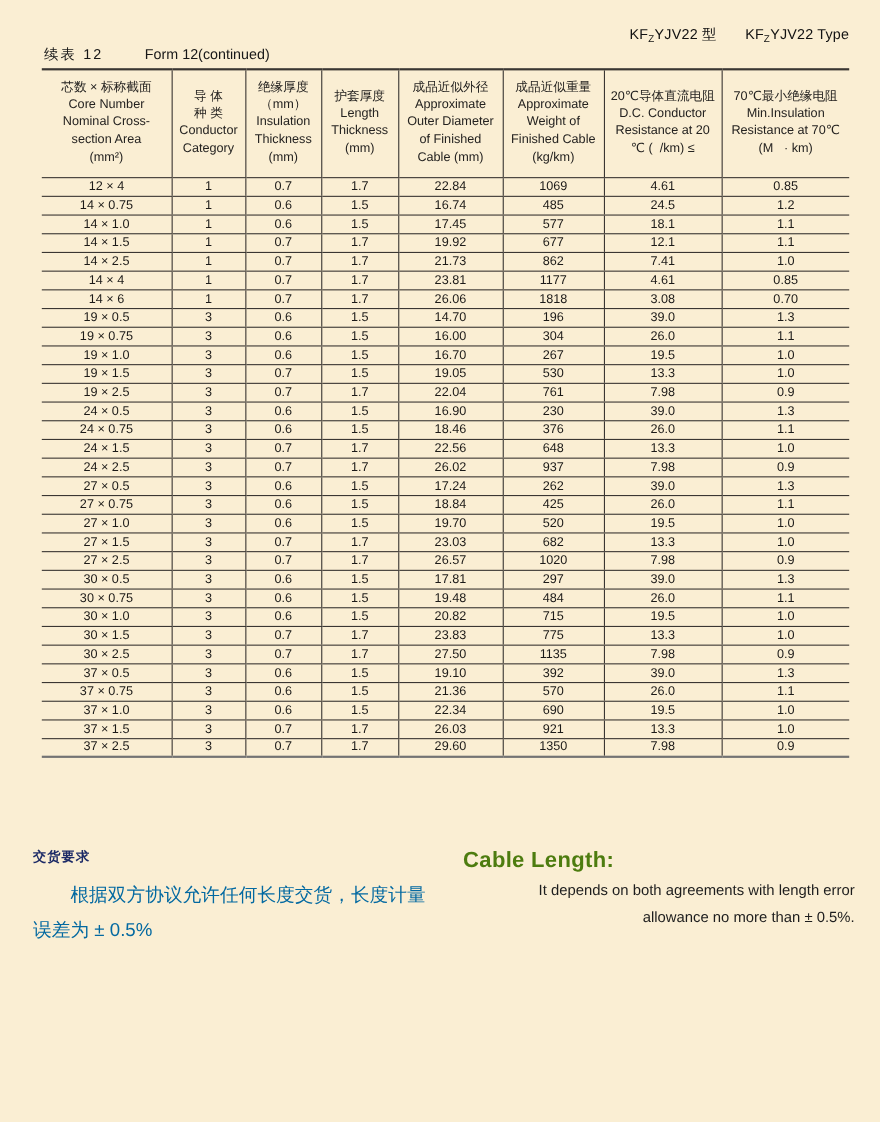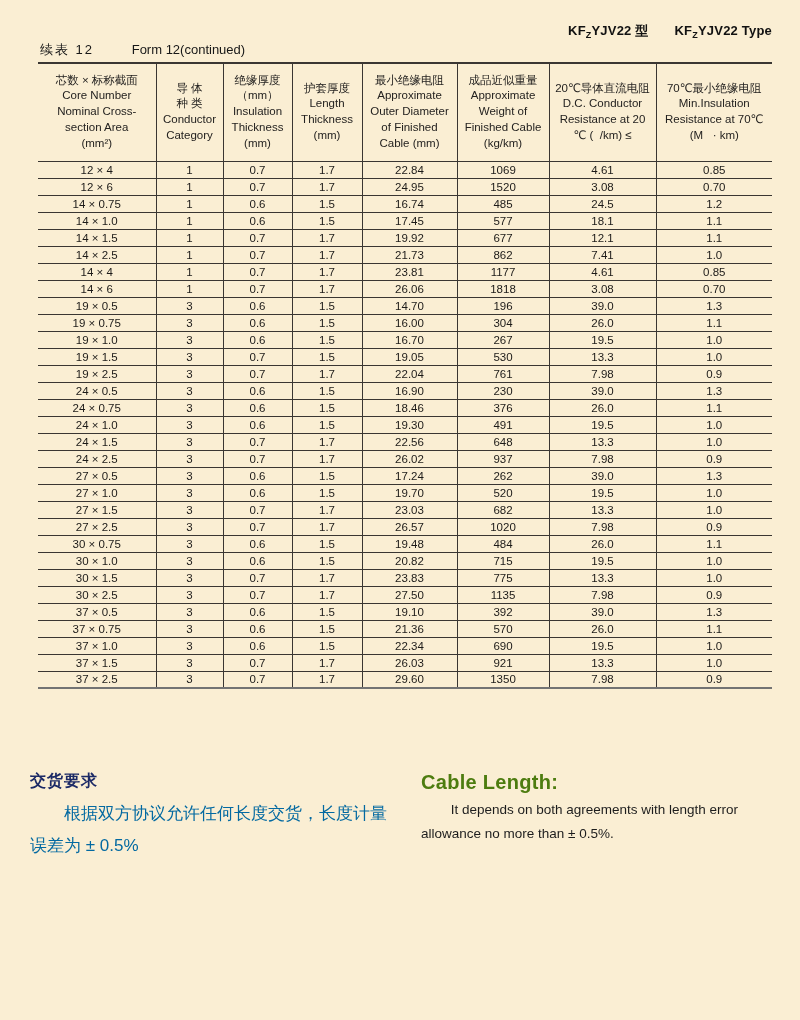--- a/index.html
+++ b/index.html
@@ -13,21 +13,21 @@
     color: #1f1f1f;
     overflow: hidden;
   }
 
   
   .type-title {
     position: absolute;
     top: 22px;
     right: 28px;
     font-size: 13px;
-    font-weight: bold;
+    font-weight: normal;
     color: #111;
     letter-spacing: 0.2px;
   }
   .type-title .gap { display: inline-block; width: 26px; }
   .type-title sub {
     font-size: 9px;
     vertical-align: -3px;
   }
   .continued-line {
     position: absolute;
@@ -70,21 +70,21 @@
   }
   .spec-table tbody tr:last-child td { border-bottom: 2px solid #737373; }
   .spec-table th + th, .spec-table td + td { border-left: 1px solid #3a3632; }
   .th-line { display: block; text-align: center; }
 
   
   .note-cn-heading {
     position: absolute;
     top: 771px;
     left: 30px;
-    font-size: 16px;
+    font-size: 12px;
     font-weight: bold;
     color: #1c2a66;
     letter-spacing: 1px;
   }
   .note-cn-body {
     position: absolute;
     top: 798px;
     left: 30px;
     width: 360px;
     font-size: 17px;
@@ -103,20 +103,21 @@
   }
   .note-en-body {
     position: absolute;
     top: 798px;
     left: 421px;
     width: 356px;
     font-size: 13.5px;
     line-height: 1.75;
     color: #1d1d1d;
     text-indent: 2.2em;
+    text-align: right;
   }
 </style>
 </head>
 <body>
 
 <div class="type-title">
   <span><span>KF</span><sub>Z</sub><span>YJV22 型</span></span><span class="gap"></span><span><span>KF</span><sub>Z</sub><span>YJV22 Type</span></span>
 </div>
 
 <div class="continued-line">
@@ -157,21 +158,21 @@
           <span class="th-line">Thickness</span>
           <span class="th-line">(mm)</span>
         </th>
         <th>
           <span class="th-line">护套厚度</span>
           <span class="th-line">Length</span>
           <span class="th-line">Thickness</span>
           <span class="th-line">(mm)</span>
         </th>
         <th>
-          <span class="th-line">最小绝缘电阻</span>
+          <span class="th-line">成品近似外径</span>
           <span class="th-line">Approximate</span>
           <span class="th-line">Outer Diameter</span>
           <span class="th-line">of Finished</span>
           <span class="th-line">Cable (mm)</span>
         </th>
         <th>
           <span class="th-line">成品近似重量</span>
           <span class="th-line">Approximate</span>
           <span class="th-line">Weight of</span>
           <span class="th-line">Finished Cable</span>
@@ -196,30 +197,20 @@
         <td>12 × 4</td>
         <td>1</td>
         <td>0.7</td>
         <td>1.7</td>
         <td>22.84</td>
         <td>1069</td>
         <td>4.61</td>
         <td>0.85</td>
       </tr>
       <tr>
-        <td>12 × 6</td>
-        <td>1</td>
-        <td>0.7</td>
-        <td>1.7</td>
-        <td>24.95</td>
-        <td>1520</td>
-        <td>3.08</td>
-        <td>0.70</td>
-      </tr>
-      <tr>
         <td>14 × 0.75</td>
         <td>1</td>
         <td>0.6</td>
         <td>1.5</td>
         <td>16.74</td>
         <td>485</td>
         <td>24.5</td>
         <td>1.2</td>
       </tr>
       <tr>
@@ -336,30 +327,20 @@
         <td>24 × 0.75</td>
         <td>3</td>
         <td>0.6</td>
         <td>1.5</td>
         <td>18.46</td>
         <td>376</td>
         <td>26.0</td>
         <td>1.1</td>
       </tr>
       <tr>
-        <td>24 × 1.0</td>
-        <td>3</td>
-        <td>0.6</td>
-        <td>1.5</td>
-        <td>19.30</td>
-        <td>491</td>
-        <td>19.5</td>
-        <td>1.0</td>
-      </tr>
-      <tr>
         <td>24 × 1.5</td>
         <td>3</td>
         <td>0.7</td>
         <td>1.7</td>
         <td>22.56</td>
         <td>648</td>
         <td>13.3</td>
         <td>1.0</td>
       </tr>
       <tr>
@@ -376,20 +357,30 @@
         <td>27 × 0.5</td>
         <td>3</td>
         <td>0.6</td>
         <td>1.5</td>
         <td>17.24</td>
         <td>262</td>
         <td>39.0</td>
         <td>1.3</td>
       </tr>
       <tr>
+        <td>27 × 0.75</td>
+        <td>3</td>
+        <td>0.6</td>
+        <td>1.5</td>
+        <td>18.84</td>
+        <td>425</td>
+        <td>26.0</td>
+        <td>1.1</td>
+      </tr>
+      <tr>
         <td>27 × 1.0</td>
         <td>3</td>
         <td>0.6</td>
         <td>1.5</td>
         <td>19.70</td>
         <td>520</td>
         <td>19.5</td>
         <td>1.0</td>
       </tr>
       <tr>
@@ -406,20 +397,30 @@
         <td>27 × 2.5</td>
         <td>3</td>
         <td>0.7</td>
         <td>1.7</td>
         <td>26.57</td>
         <td>1020</td>
         <td>7.98</td>
         <td>0.9</td>
       </tr>
       <tr>
+        <td>30 × 0.5</td>
+        <td>3</td>
+        <td>0.6</td>
+        <td>1.5</td>
+        <td>17.81</td>
+        <td>297</td>
+        <td>39.0</td>
+        <td>1.3</td>
+      </tr>
+      <tr>
         <td>30 × 0.75</td>
         <td>3</td>
         <td>0.6</td>
         <td>1.5</td>
         <td>19.48</td>
         <td>484</td>
         <td>26.0</td>
         <td>1.1</td>
       </tr>
       <tr>

